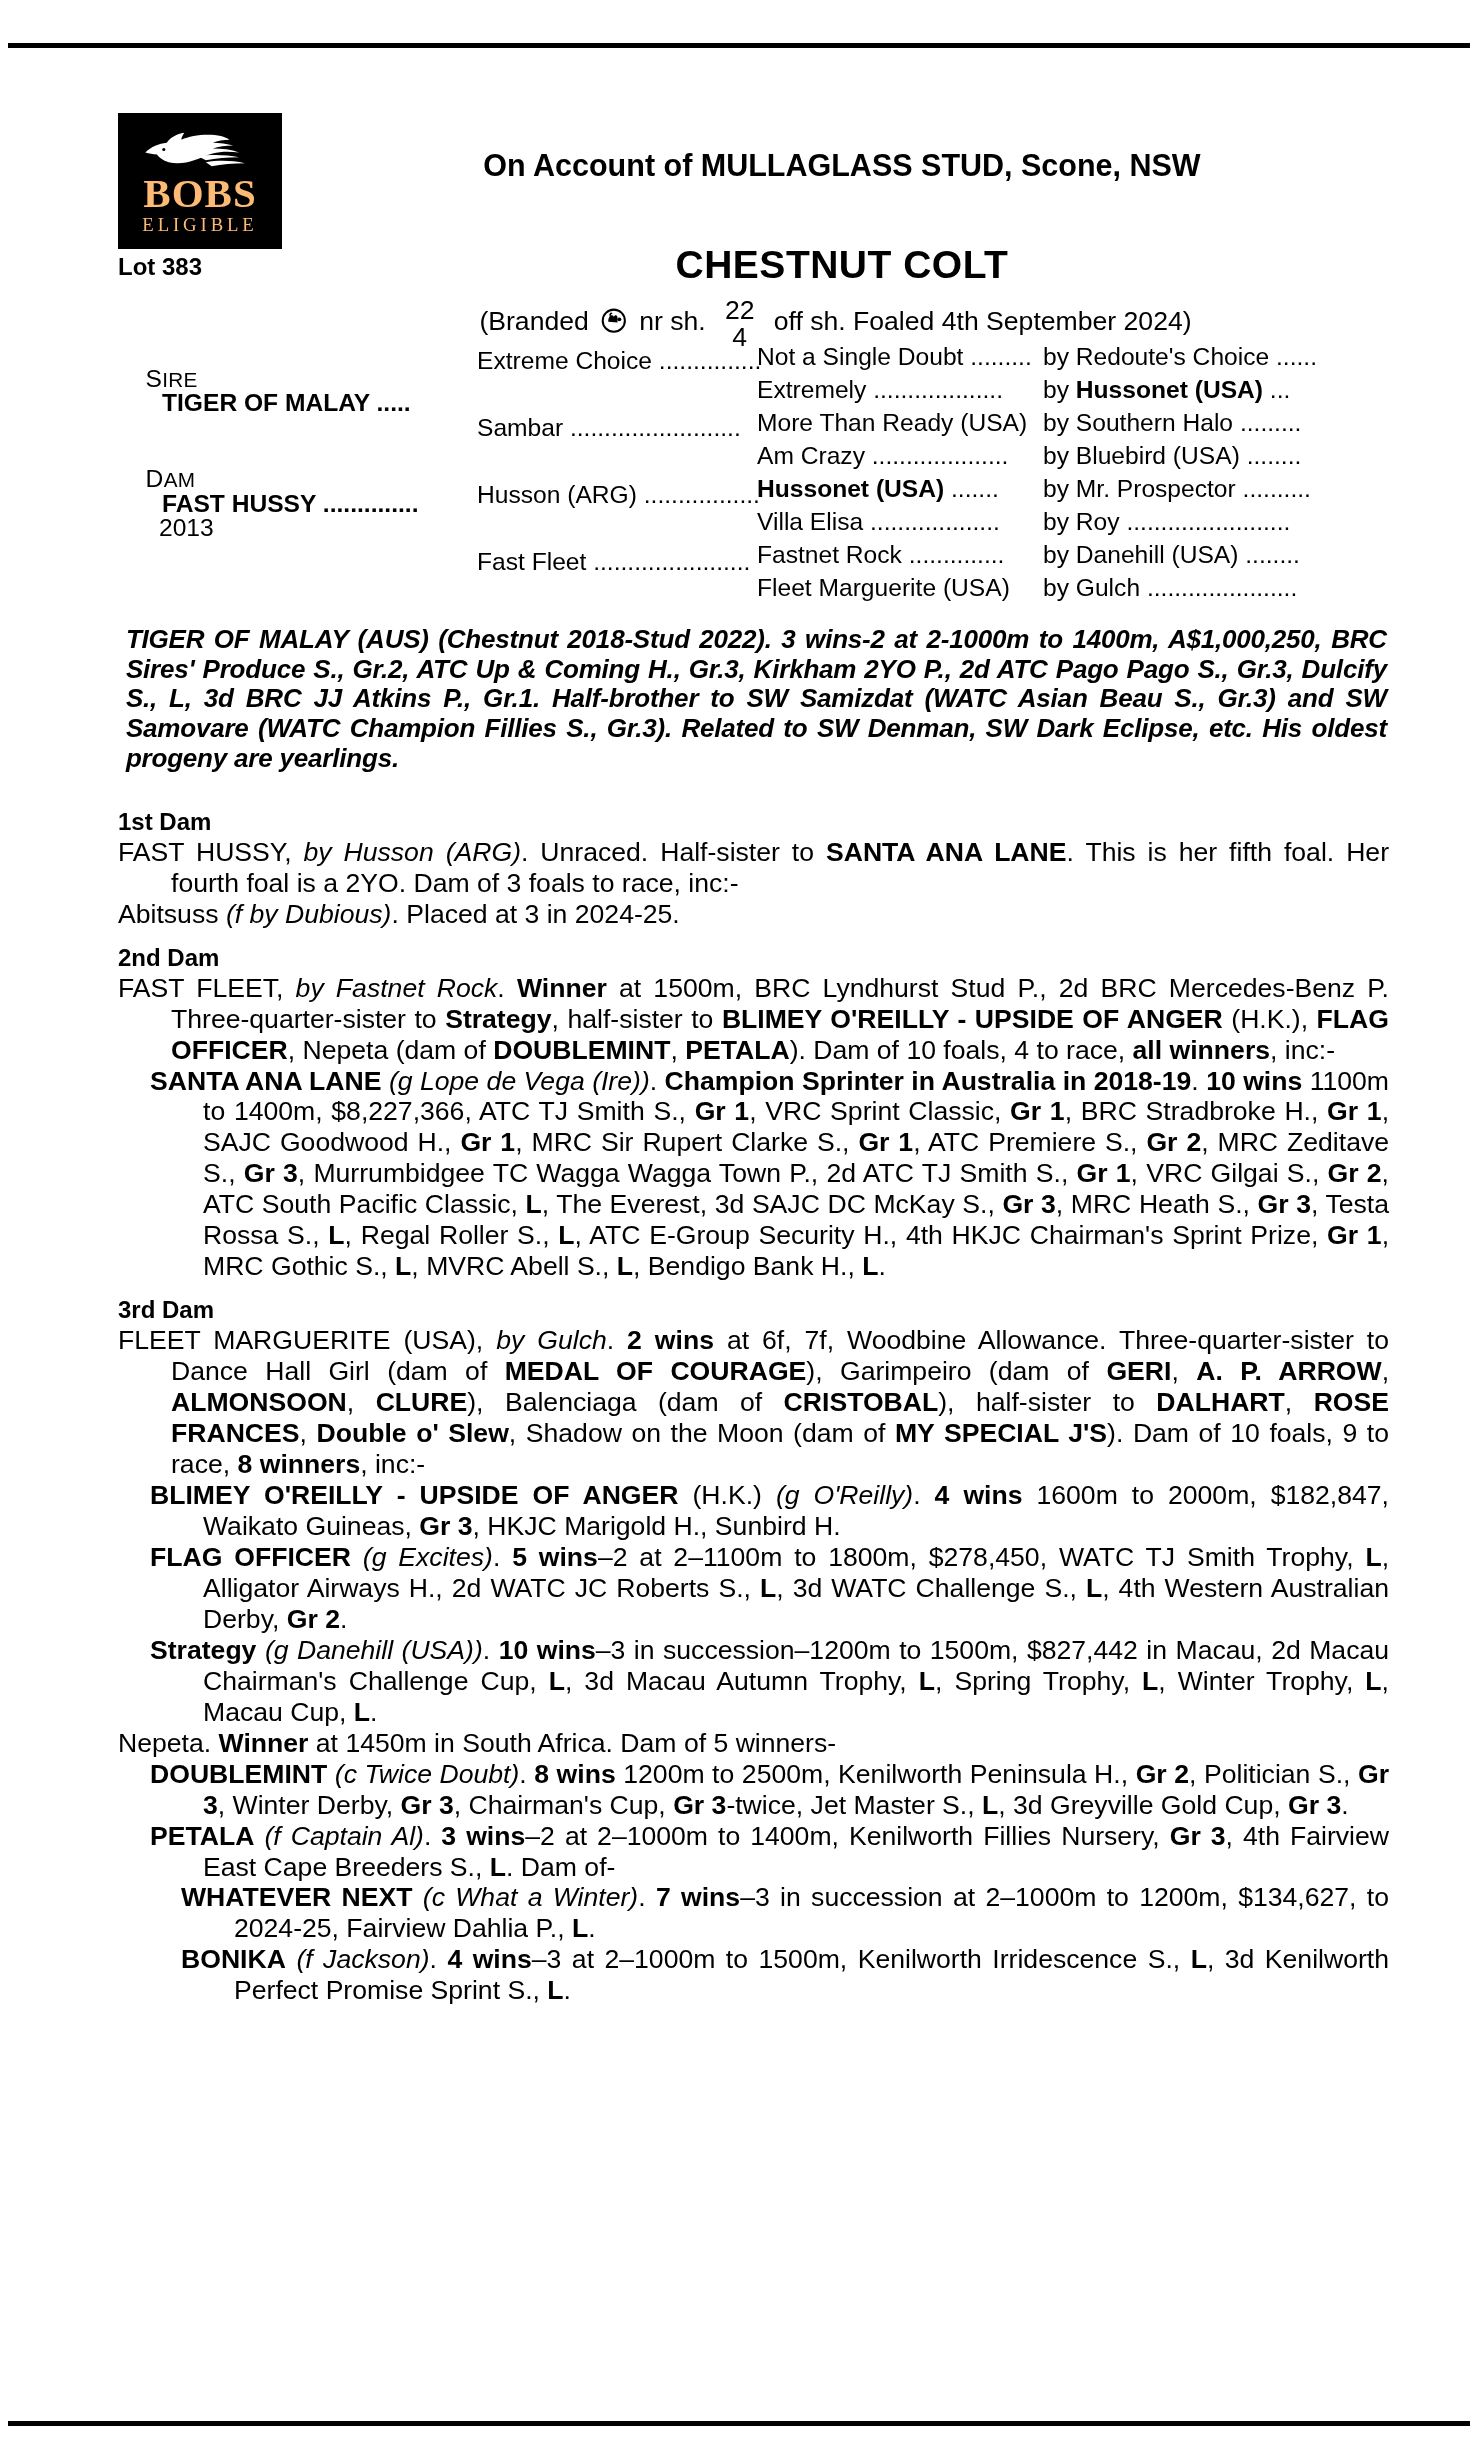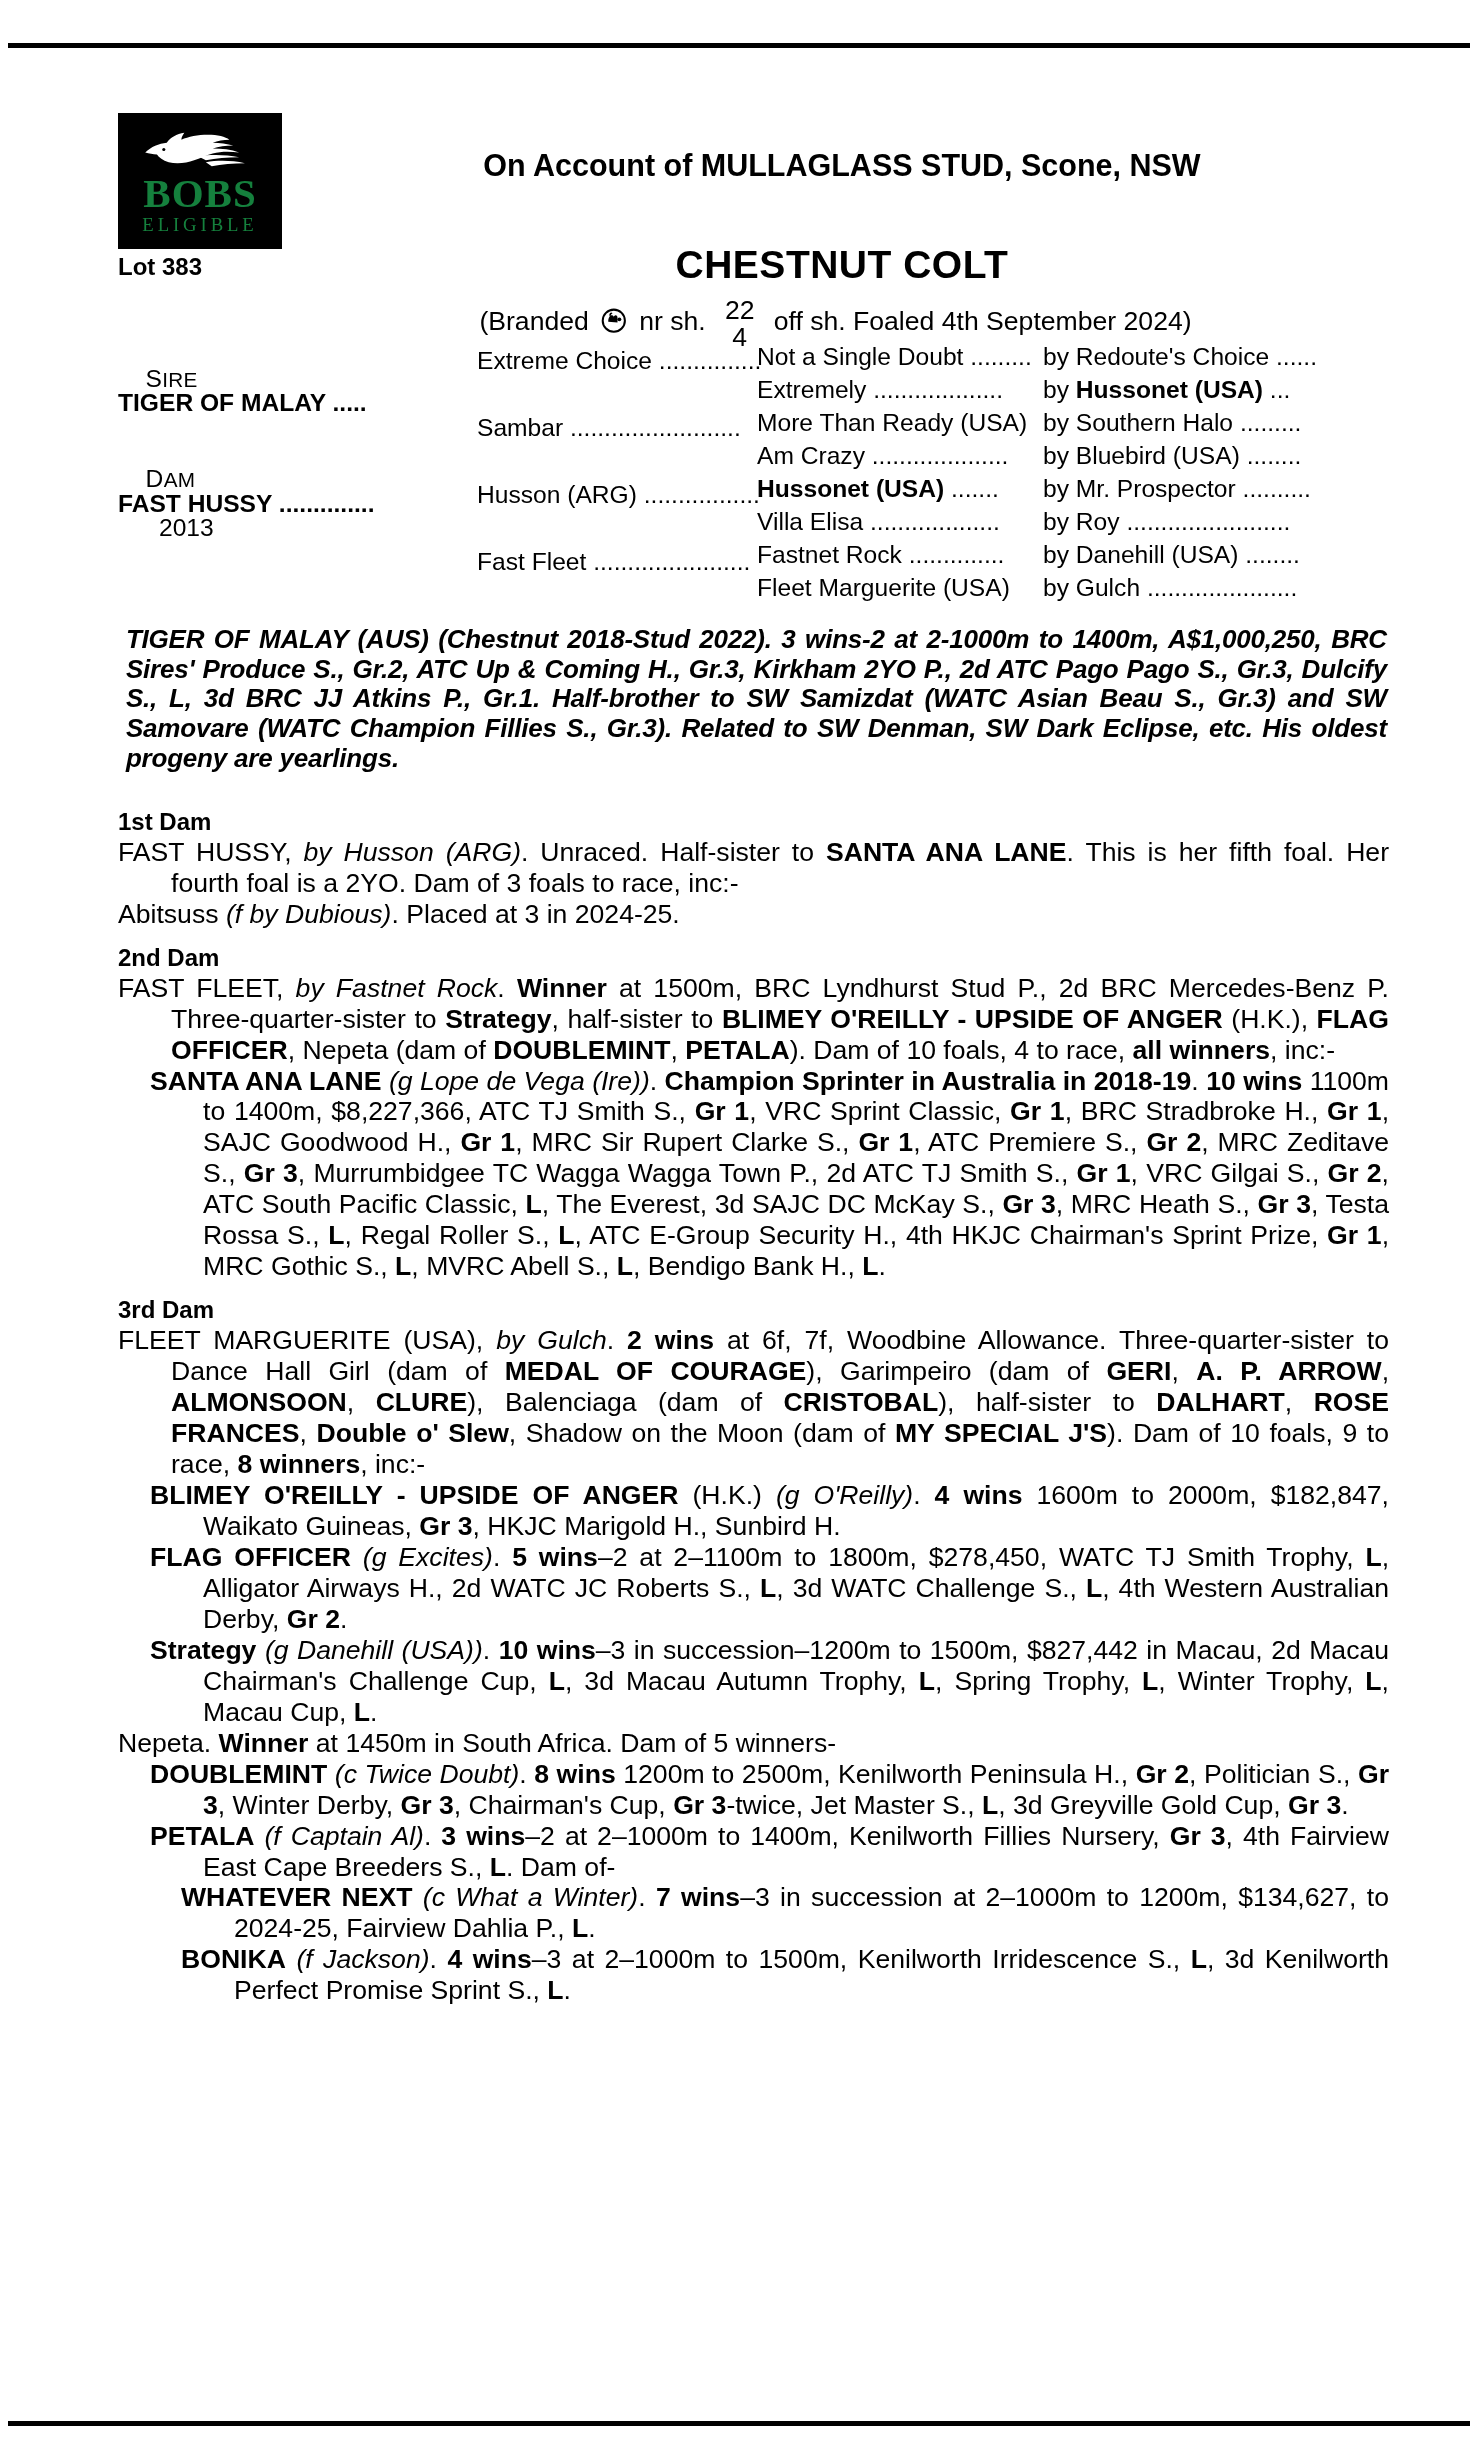--- a/index.html
+++ b/index.html
@@ -53,21 +53,21 @@
     position: absolute;
     left: 0;
     top: 17.7px;
     width: 164px;
     height: 136px;
     background: #000;
     display: flex;
     flex-direction: column;
     align-items: center;
     justify-content: center;
-    color: #15803d;
+    color: #fdba74;
     overflow: hidden;
   }
   .bobs-horse {
     width: 126px;
     height: 45px;
     margin-top: 2px;
   }
   .bobs-word {
     font-family: "Liberation Serif", serif;
     font-size: 41px;
@@ -181,20 +181,21 @@
     display: block;
     margin-left: 27.6px;
     letter-spacing: 0.3px;
   }
   .ped-role .cap { font-size: 24.6px; }
   .ped-name {
     font-weight: 700;
     font-size: 24.6px;
     display: block;
     white-space: nowrap;
+    margin-left: 44px;
   }
   .ped-year {
     display: block;
     margin-left: 41px;
     font-size: 24.6px;
   }
   .gp-row, .ggp-row {
     height: 33px;
     white-space: nowrap;
     overflow: hidden;

